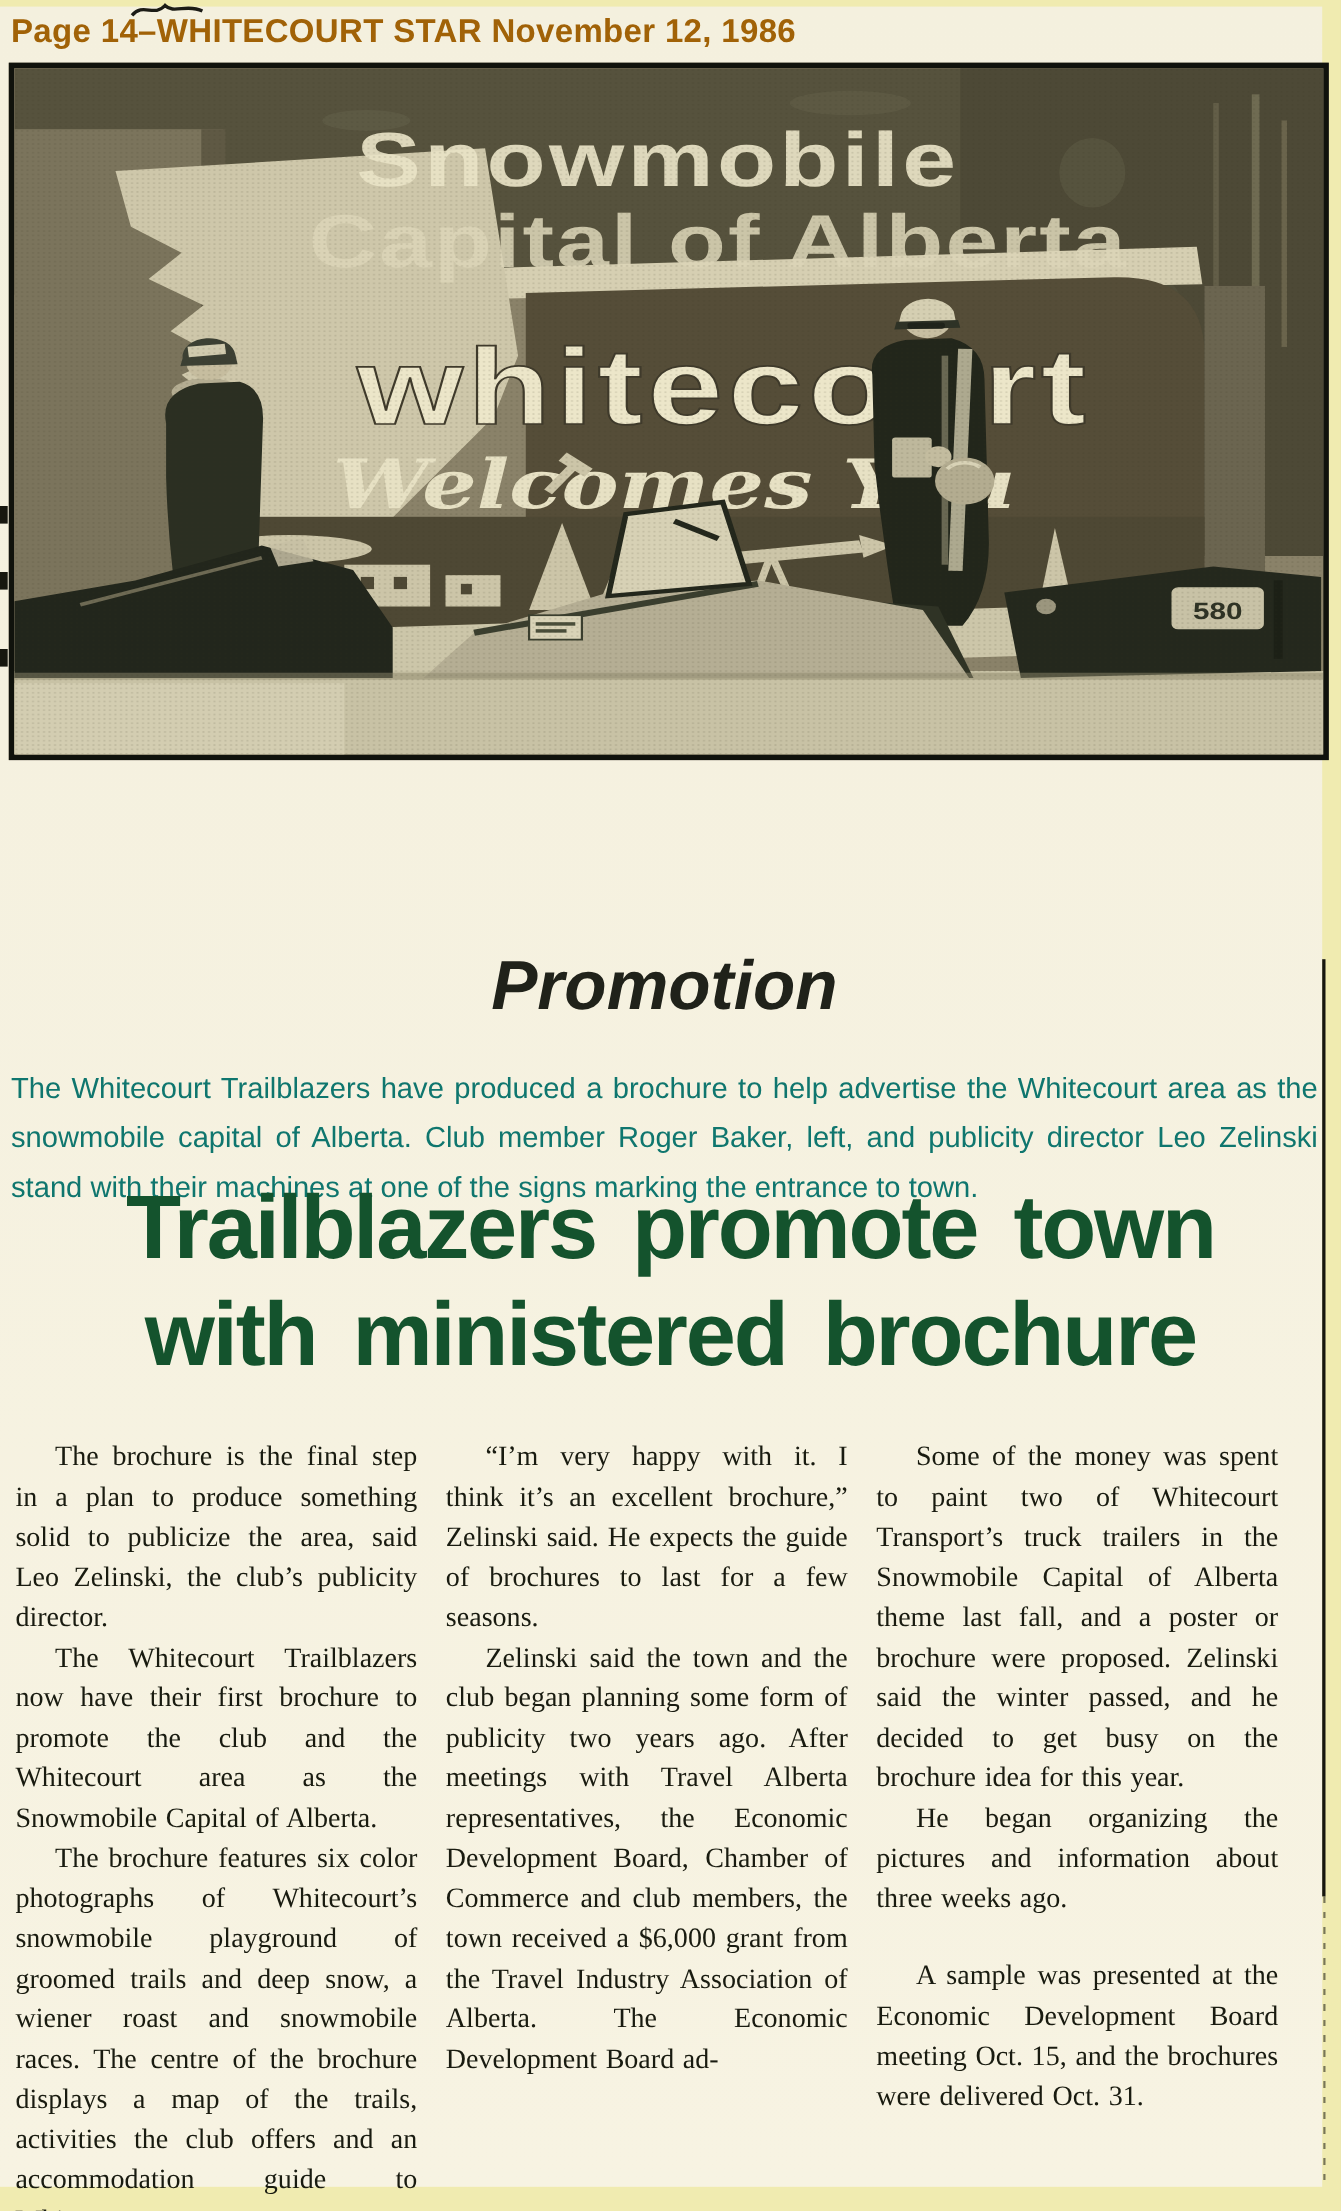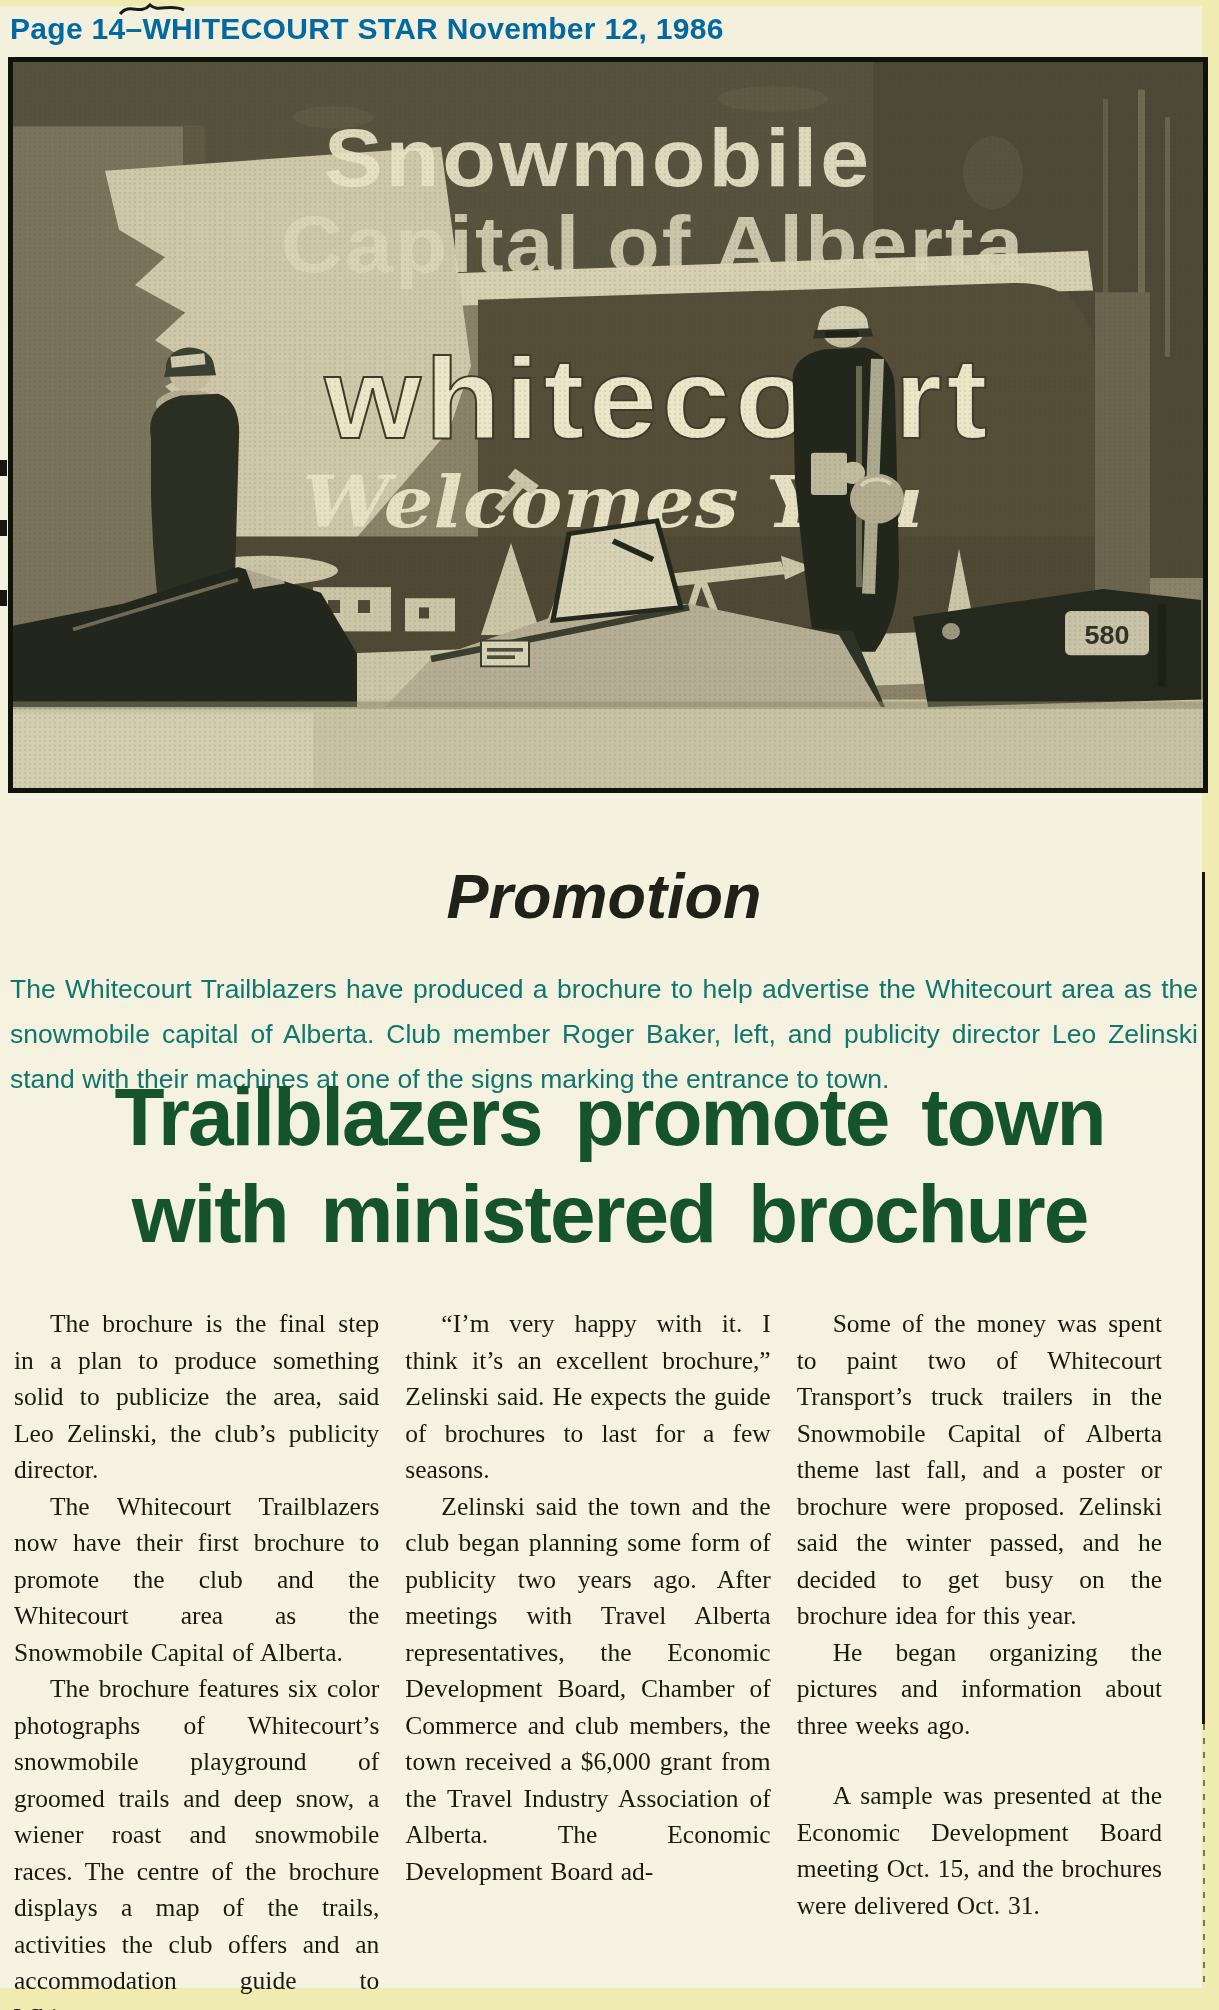--- a/index.html
+++ b/index.html
@@ -1,23 +1,23 @@
 <!DOCTYPE html>
 <html><head>
 <meta charset="utf-8">
 <style>
   html,body{margin:0;padding:0;background:#cfcaba;}
   .page{position:relative;width:1219px;height:2010px;background:#f0ebb0;overflow:hidden;
         font-family:"Liberation Sans",sans-serif;}
   .panel{position:absolute;left:0;top:6px;width:1202px;height:1982px;
          background:linear-gradient(#f4f0de,#f7f3e2);}
   .masthead{position:absolute;left:10px;top:12px;font-size:30px;font-weight:bold;
-            color:#0369a1;letter-spacing:.3px;white-space:nowrap;}
+            color:#a16207;letter-spacing:.3px;white-space:nowrap;}
   .scribble{position:absolute;left:118px;top:0;}
-  .photo-frame{position:absolute;left:8px;top:57px;width:1200px;height:736px;
+  .photo-frame{position:absolute;left:8px;top:57px;width:1200px;height:634px;
                border:5px solid #10120c;box-sizing:border-box;background:#8a8269;}
   .photo-frame svg{display:block;width:100%;height:100%;}
   .caption-title{position:absolute;left:0;top:860px;width:1208px;text-align:center;
                  font-style:italic;font-weight:600;font-size:63px;color:#20221a;}
   .caption-text{position:absolute;left:10px;top:940px;width:1188px;font-size:26.5px;
                 line-height:45px;color:#0f766e;text-align:justify;}
   .headline{position:absolute;left:0;top:1068px;width:1219px;text-align:center;
             font-weight:700;font-size:82px;line-height:97px;color:#14532d;
             letter-spacing:-2px;word-spacing:12px;}
   .article{position:absolute;left:14px;top:1306px;width:1148px;display:flex;gap:26px;}

